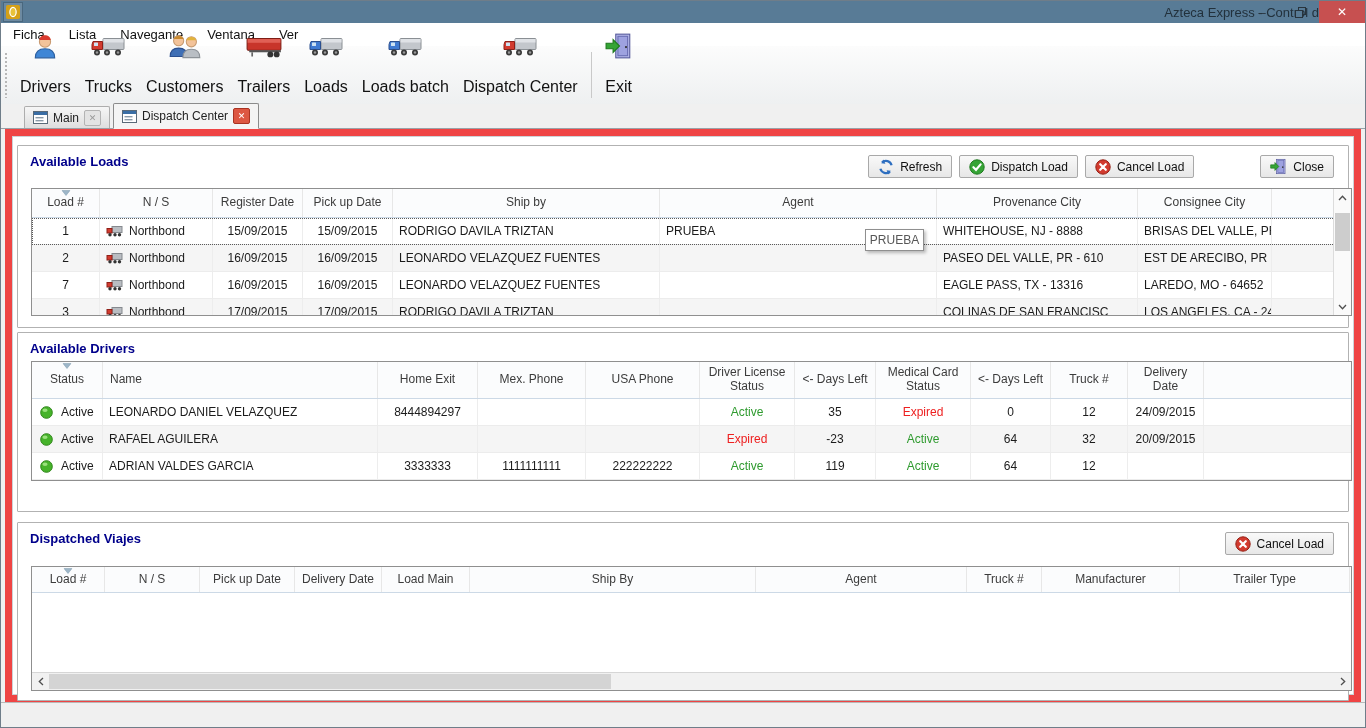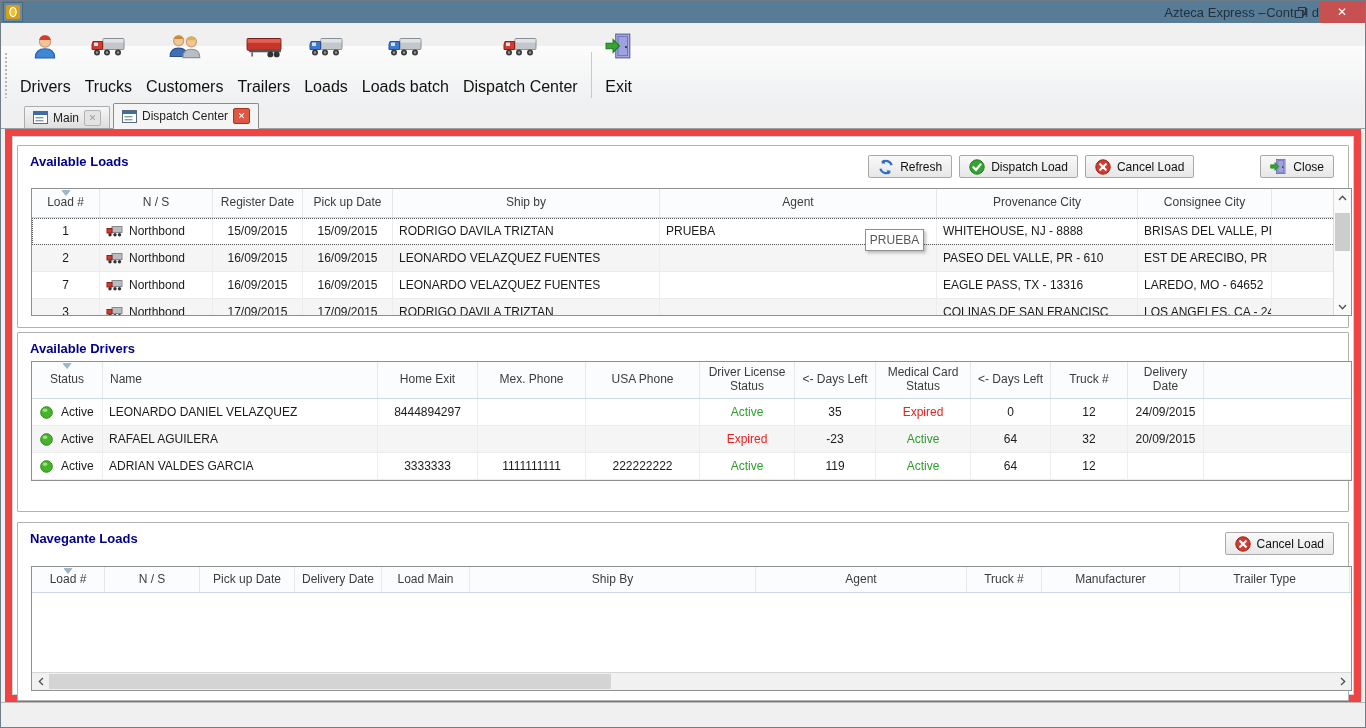--- a/index.html
+++ b/index.html
@@ -119,20 +119,27 @@
       <span class="win-btn">
           <svg width="11" height="11" viewBox="0 0 11 11">
             <rect x="3.5" y="0.5" width="7" height="7" fill="none" stroke="#28343d"></rect>
             <rect x="0.5" y="3.5" width="7" height="7" fill="#587b96" stroke="#28343d"></rect>
           </svg>
         </span>
       <span class="win-btn close">✕</span>
     </span>
   </div>
 
+  <div class="menubar" id="menubar">
+      <div class="menu-item">Ficha</div>
+      <div class="menu-item">Lista</div>
+      <div class="menu-item">Navegante</div>
+      <div class="menu-item">Ventana</div>
+      <div class="menu-item">Ver</div>
+    </div>
 
   <div class="toolbar" id="toolbar">
     <span class="tb-grip"></span>
   <div class="tool-btn">
         <span class="t-icon">
           <svg width="28" height="28" viewBox="0 0 26 26">
             <circle cx="13" cy="9" r="5.2" fill="#f3c39a" stroke="#c99b72"></circle>
             <path d="M7.6 7.5 a5.5 5.5 0 0 1 10.8 0 z" fill="#d93a2e"></path>
             <path d="M4 24 c0-6 4-8.5 9-8.5 s9 2.5 9 8.5 z" fill="#3f86d6" stroke="#2b5e9e"></path>
           </svg>
@@ -543,21 +550,21 @@
             <div class="g-cell c txt-green" style="width: 95px; flex: 0 0 95px;">Active</div>
             <div class="g-cell c" style="width: 80px; flex: 0 0 80px;">64</div>
             <div class="g-cell c" style="width: 77px; flex: 0 0 77px;">12</div>
             <div class="g-cell c" style="width: 76px; flex: 0 0 76px;"></div>
             <div class="g-cell filler" style="flex: 1 1 auto;"></div>
           </div>
         </div>
     </div>
 
     <div class="group" id="grp-dispatched">
-      <div class="group-title">Navegante Loads</div>
+      <div class="group-title">Dispatched Viajes</div>
       <div class="btn-row">
         <button class="btn">
           <span>
               <svg width="16" height="16" viewBox="0 0 16 16">
                 <circle cx="8" cy="8" r="7.2" fill="#d23b2f" stroke="#962015"></circle>
                 <path d="M5.2 5.2 L10.8 10.8 M10.8 5.2 L5.2 10.8" stroke="#fff" stroke-width="2.2" stroke-linecap="round"></path>
               </svg>
             </span>
           <span>Cancel Load</span>
         </button>

